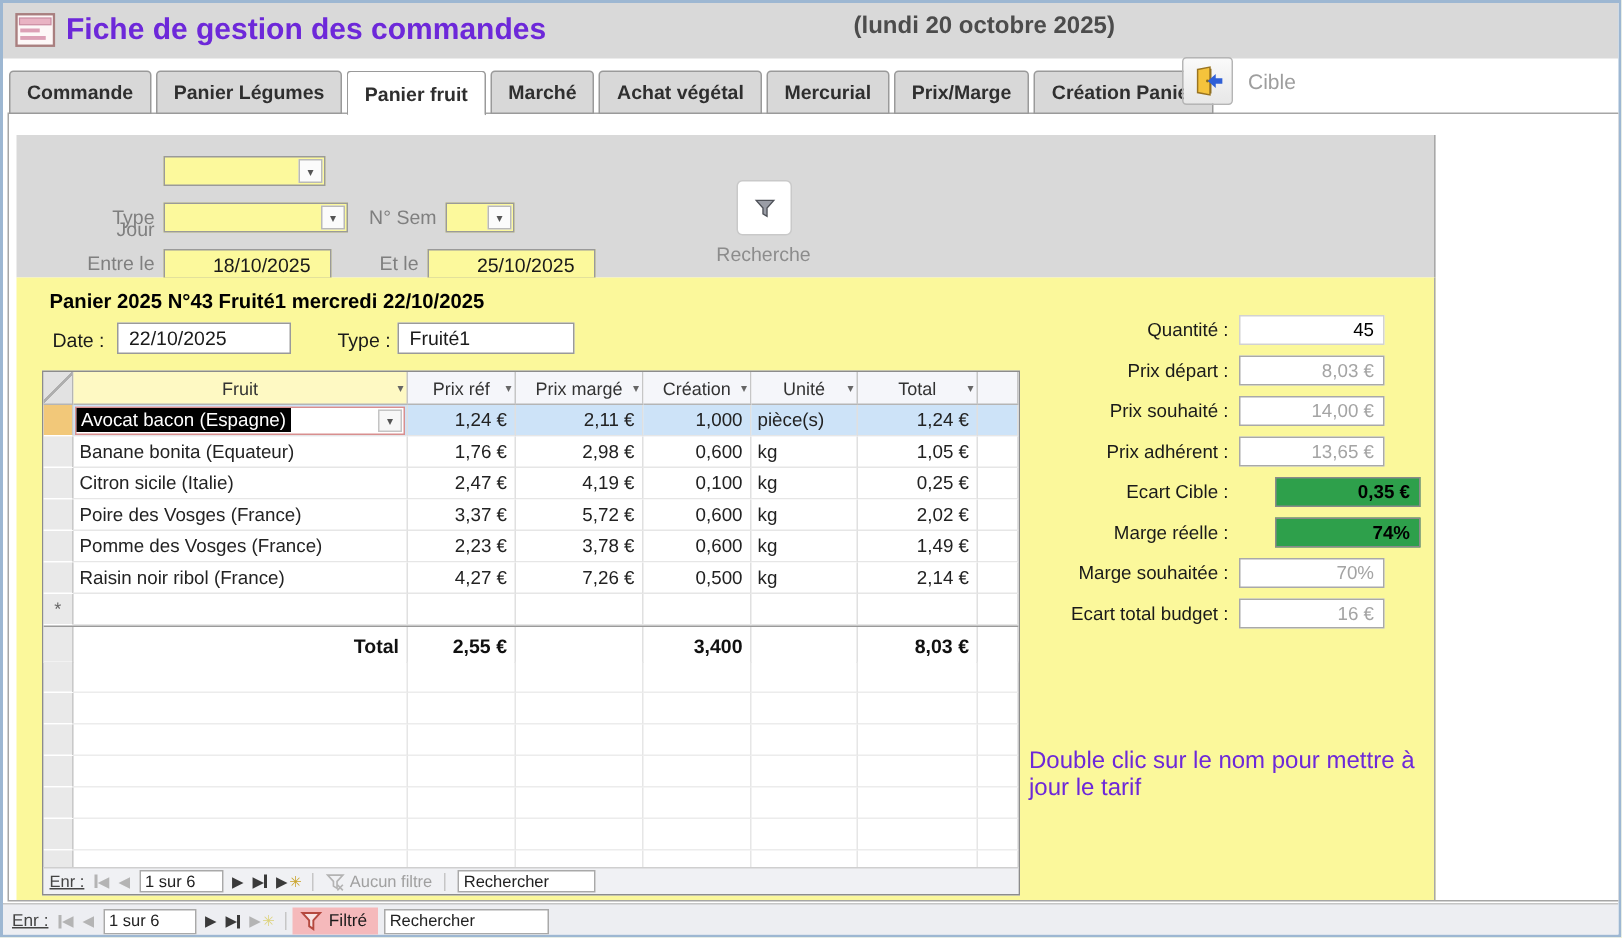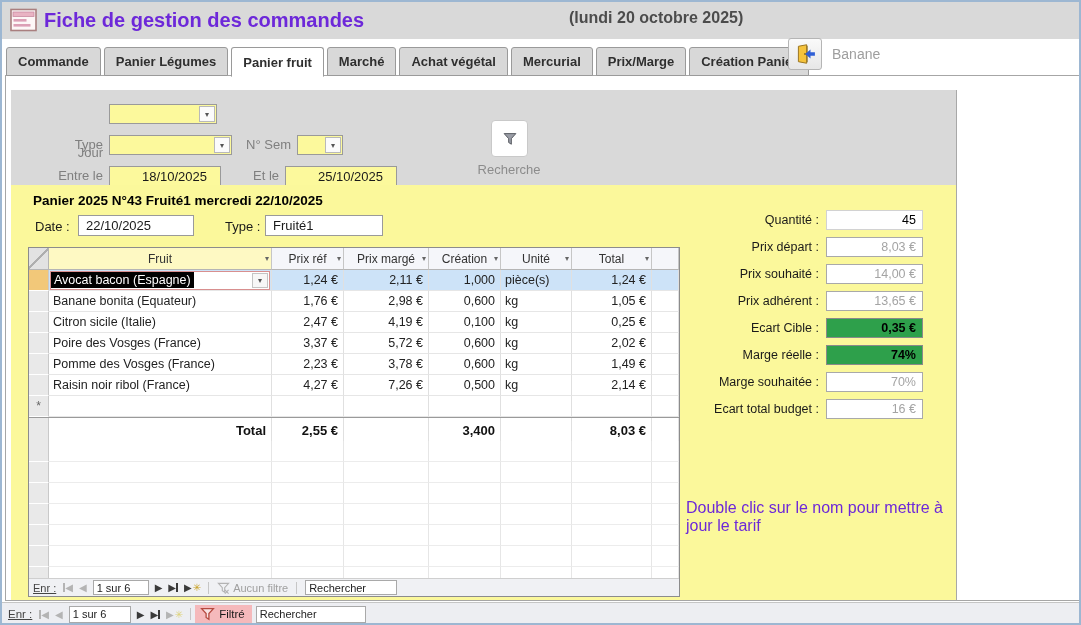--- a/index.html
+++ b/index.html
@@ -116,21 +116,21 @@
   .nav-search { height:15px; width:92px; border:1px solid #a9a9a9; background:#fff; font-size:11px;
                 padding:0 3px; margin-left:4px; color:#222; font-family:"Liberation Sans", sans-serif; }
   .main-nav .nav-search { height:17px; width:110px; }
 
   
   .slbl { position:absolute; width:230px; text-align:right; font-size:12.5px; color:#1a1a1a; line-height:20px; }
   .sfld { position:absolute; left:815px; width:97px; height:20px; font-size:12.5px;
           display:flex; align-items:center; justify-content:flex-end; padding-right:6px; }
   .sfld.plain { background:#fff; border:1px solid #d2d2d2; color:#000; }
   .sfld.muted { background:#fff; border:1px solid #a9a9a9; color:#a4a4a4; }
-  .sfld.green { background:#2ea04b; border:1px solid #8a8a8a; color:#000; font-weight:bold; }
+  .sfld.green { background:#2ea04b; border:1px solid #8a8a8a; color:#000; font-weight:bold;margin-left:24px; }
   .note { position:absolute; left:675px; top:314px; font-size:16px; color:#6d28d9; }
 </style>
 </head>
 <body>
 
 <div id="app">
 
   <div class="header-bar">
     <svg class="form-icon" viewBox="0 0 27 24">
       <rect x="1" y="1.5" width="25" height="21" fill="#fdf7f7" stroke="#a97f7f" stroke-width="1.6"></rect>
@@ -154,21 +154,21 @@
   </div>
 
   <div class="close-btn">
     <svg width="22" height="22" viewBox="0 0 20 20">
       <polygon points="4,3 11.5,1.6 11.5,18.4 4,17" fill="#f5c33c" stroke="#9a7420" stroke-width="0.9"></polygon>
       <line x1="12" y1="2.5" x2="12" y2="17.5" stroke="#8a6a1a" stroke-width="0.8"></line>
       <circle cx="10" cy="10" r="0.9" fill="#8a6a1a"></circle>
       <polygon points="19,8.4 15,8.4 15,5.8 10.2,10 15,14.2 15,11.6 19,11.6" fill="#2f5fd6"></polygon>
     </svg>
   </div>
-  <div class="close-lbl">Banane</div>
+  <div class="close-lbl">Cible</div>
 
   <div class="tab-page">
 
     <div class="filter-panel">
       <div class="flbl" style="left:0;top:14px;width:92px;margin-top:39px;">Jour</div>
       <div class="combo" style="left:98px;top:14px;width:108px;">
         <span class="arrow-box">▾</span>
       </div>
 
       <div class="flbl" style="left:0;top:45px;width:92px;">Type</div>

